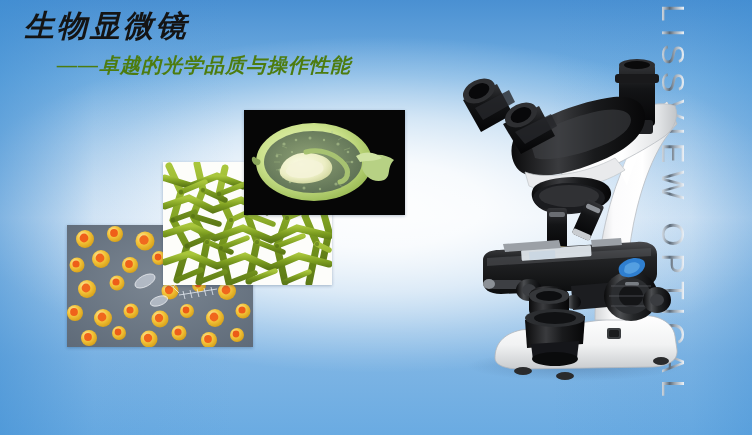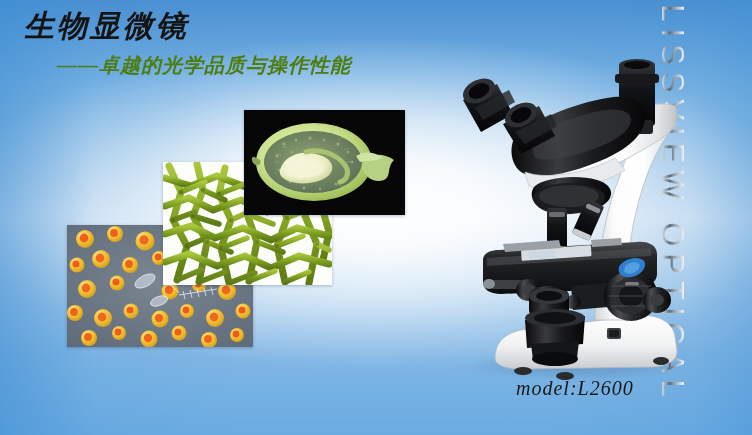--- a/index.html
+++ b/index.html
@@ -518,15 +518,14 @@
       <g>
         <path d="M196 236 C202 230, 212 228, 218 232 C222 235, 220 242, 214 246
                  C206 251, 196 250, 194 244 C193 240, 194 238, 196 236 Z" fill="#2f7fd0"></path>
         <path d="M200 238 C204 234, 211 233, 214 236 C216 238, 214 242, 210 244
                  C205 247, 200 246, 199 243 Z" fill="#5aa4e4" opacity="0.85"></path>
       </g>
       <rect x="200" y="254" width="14" height="3.5" rx="1.5" fill="#9aa0a6" opacity="0.7"></rect>
     </svg>
   </div>
 
-  <div class="model">model:L2600</div>
 
 </div>
 
 </body></html>

